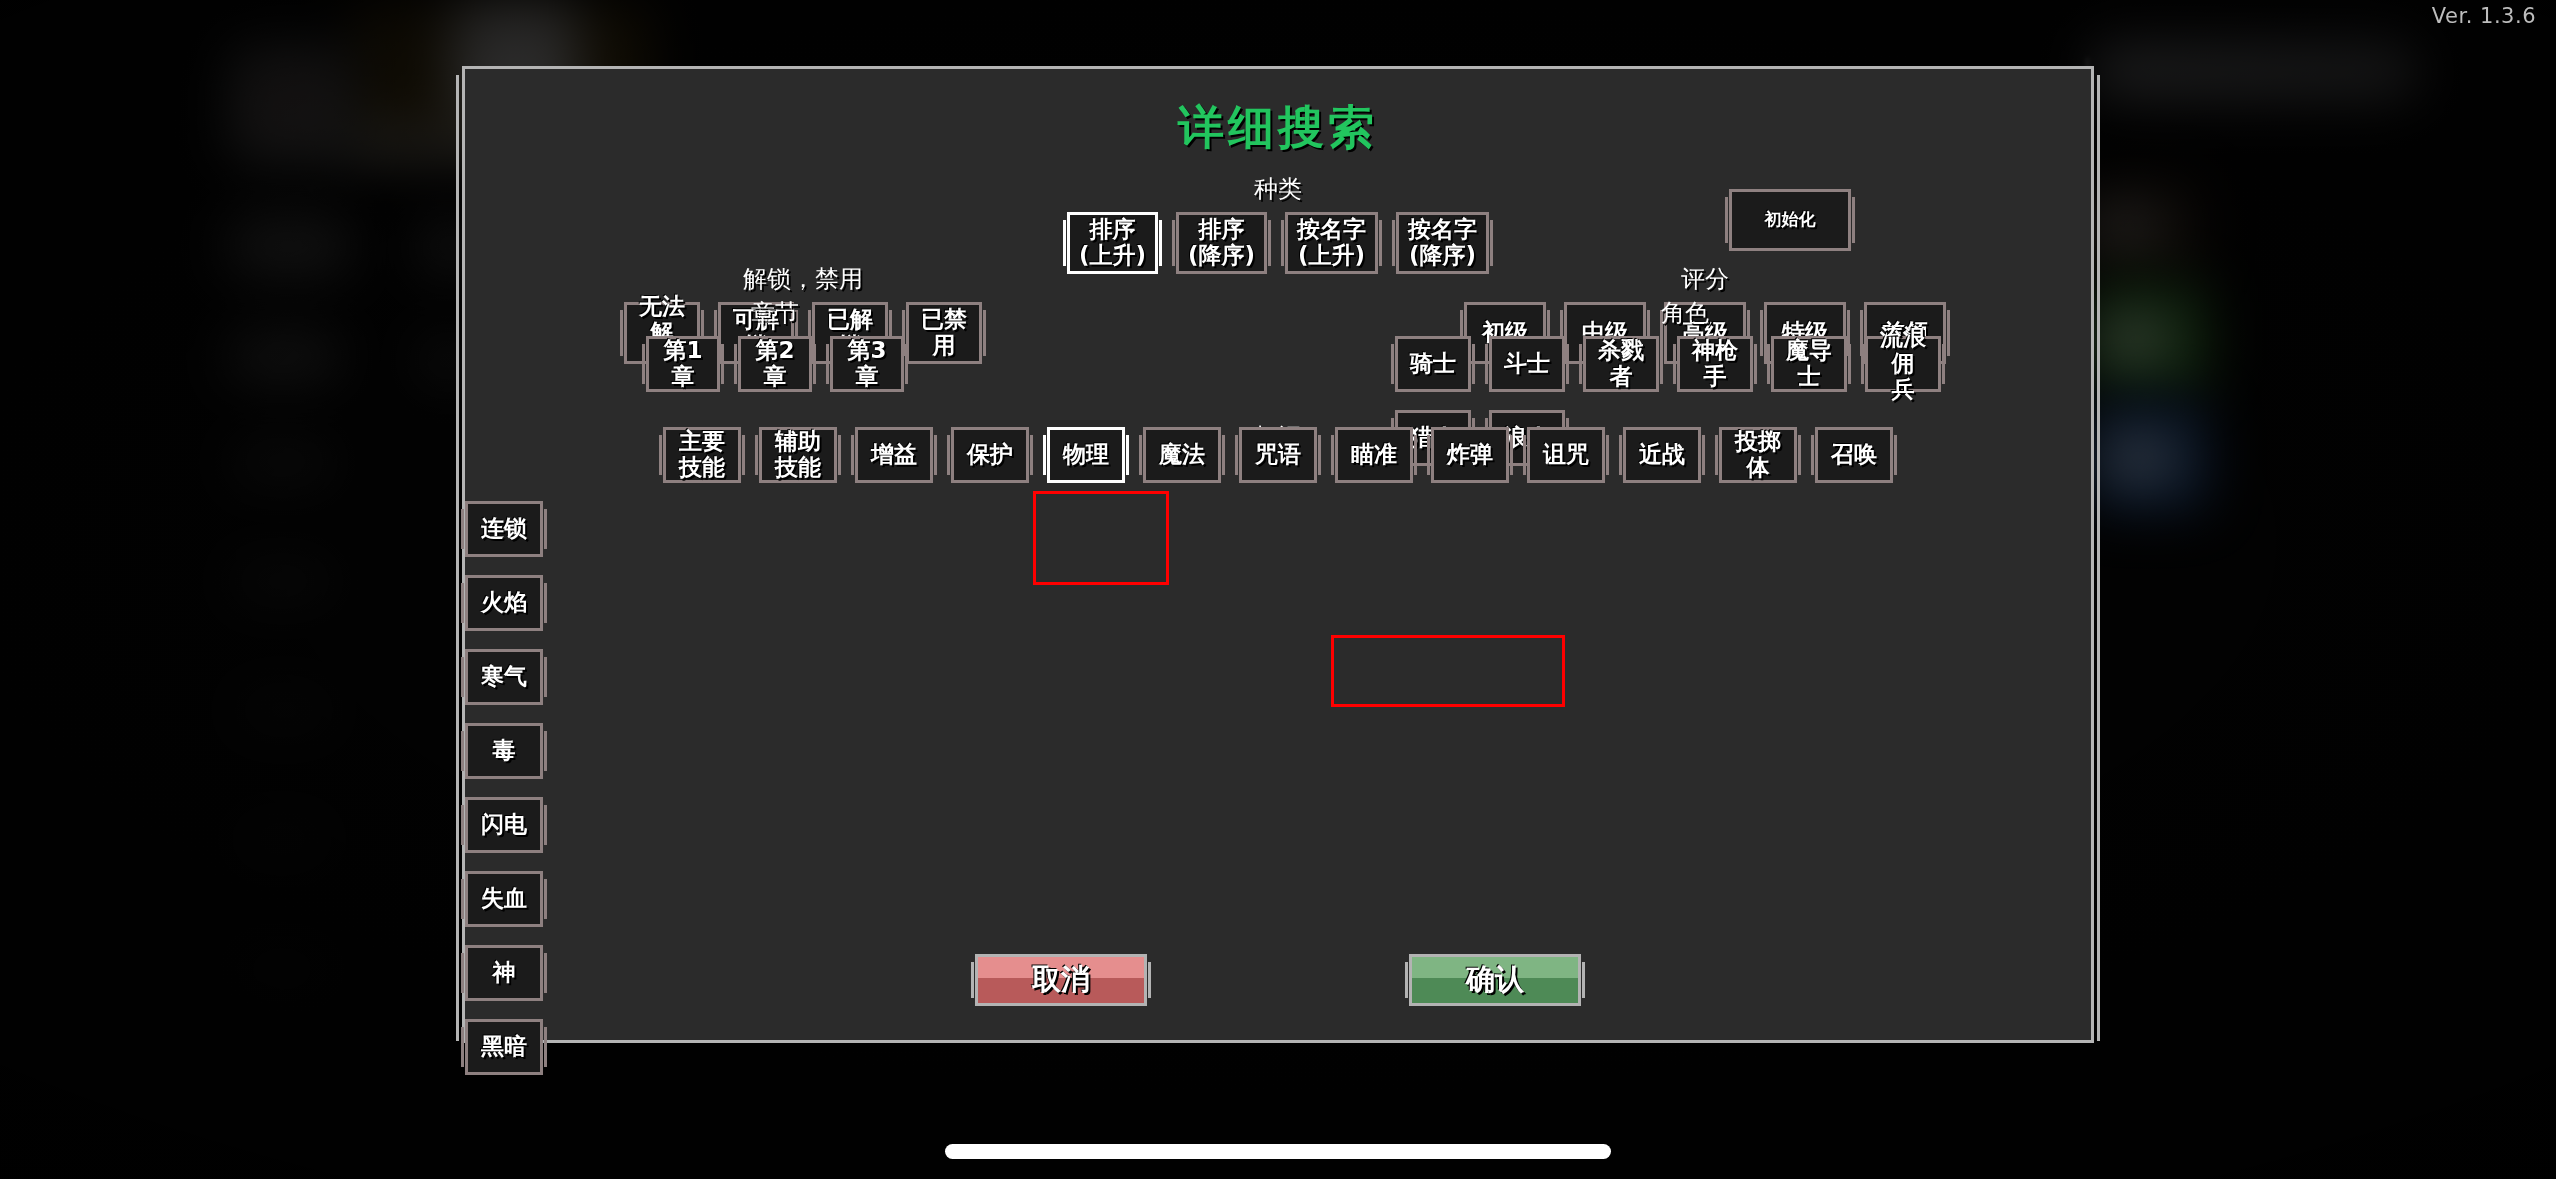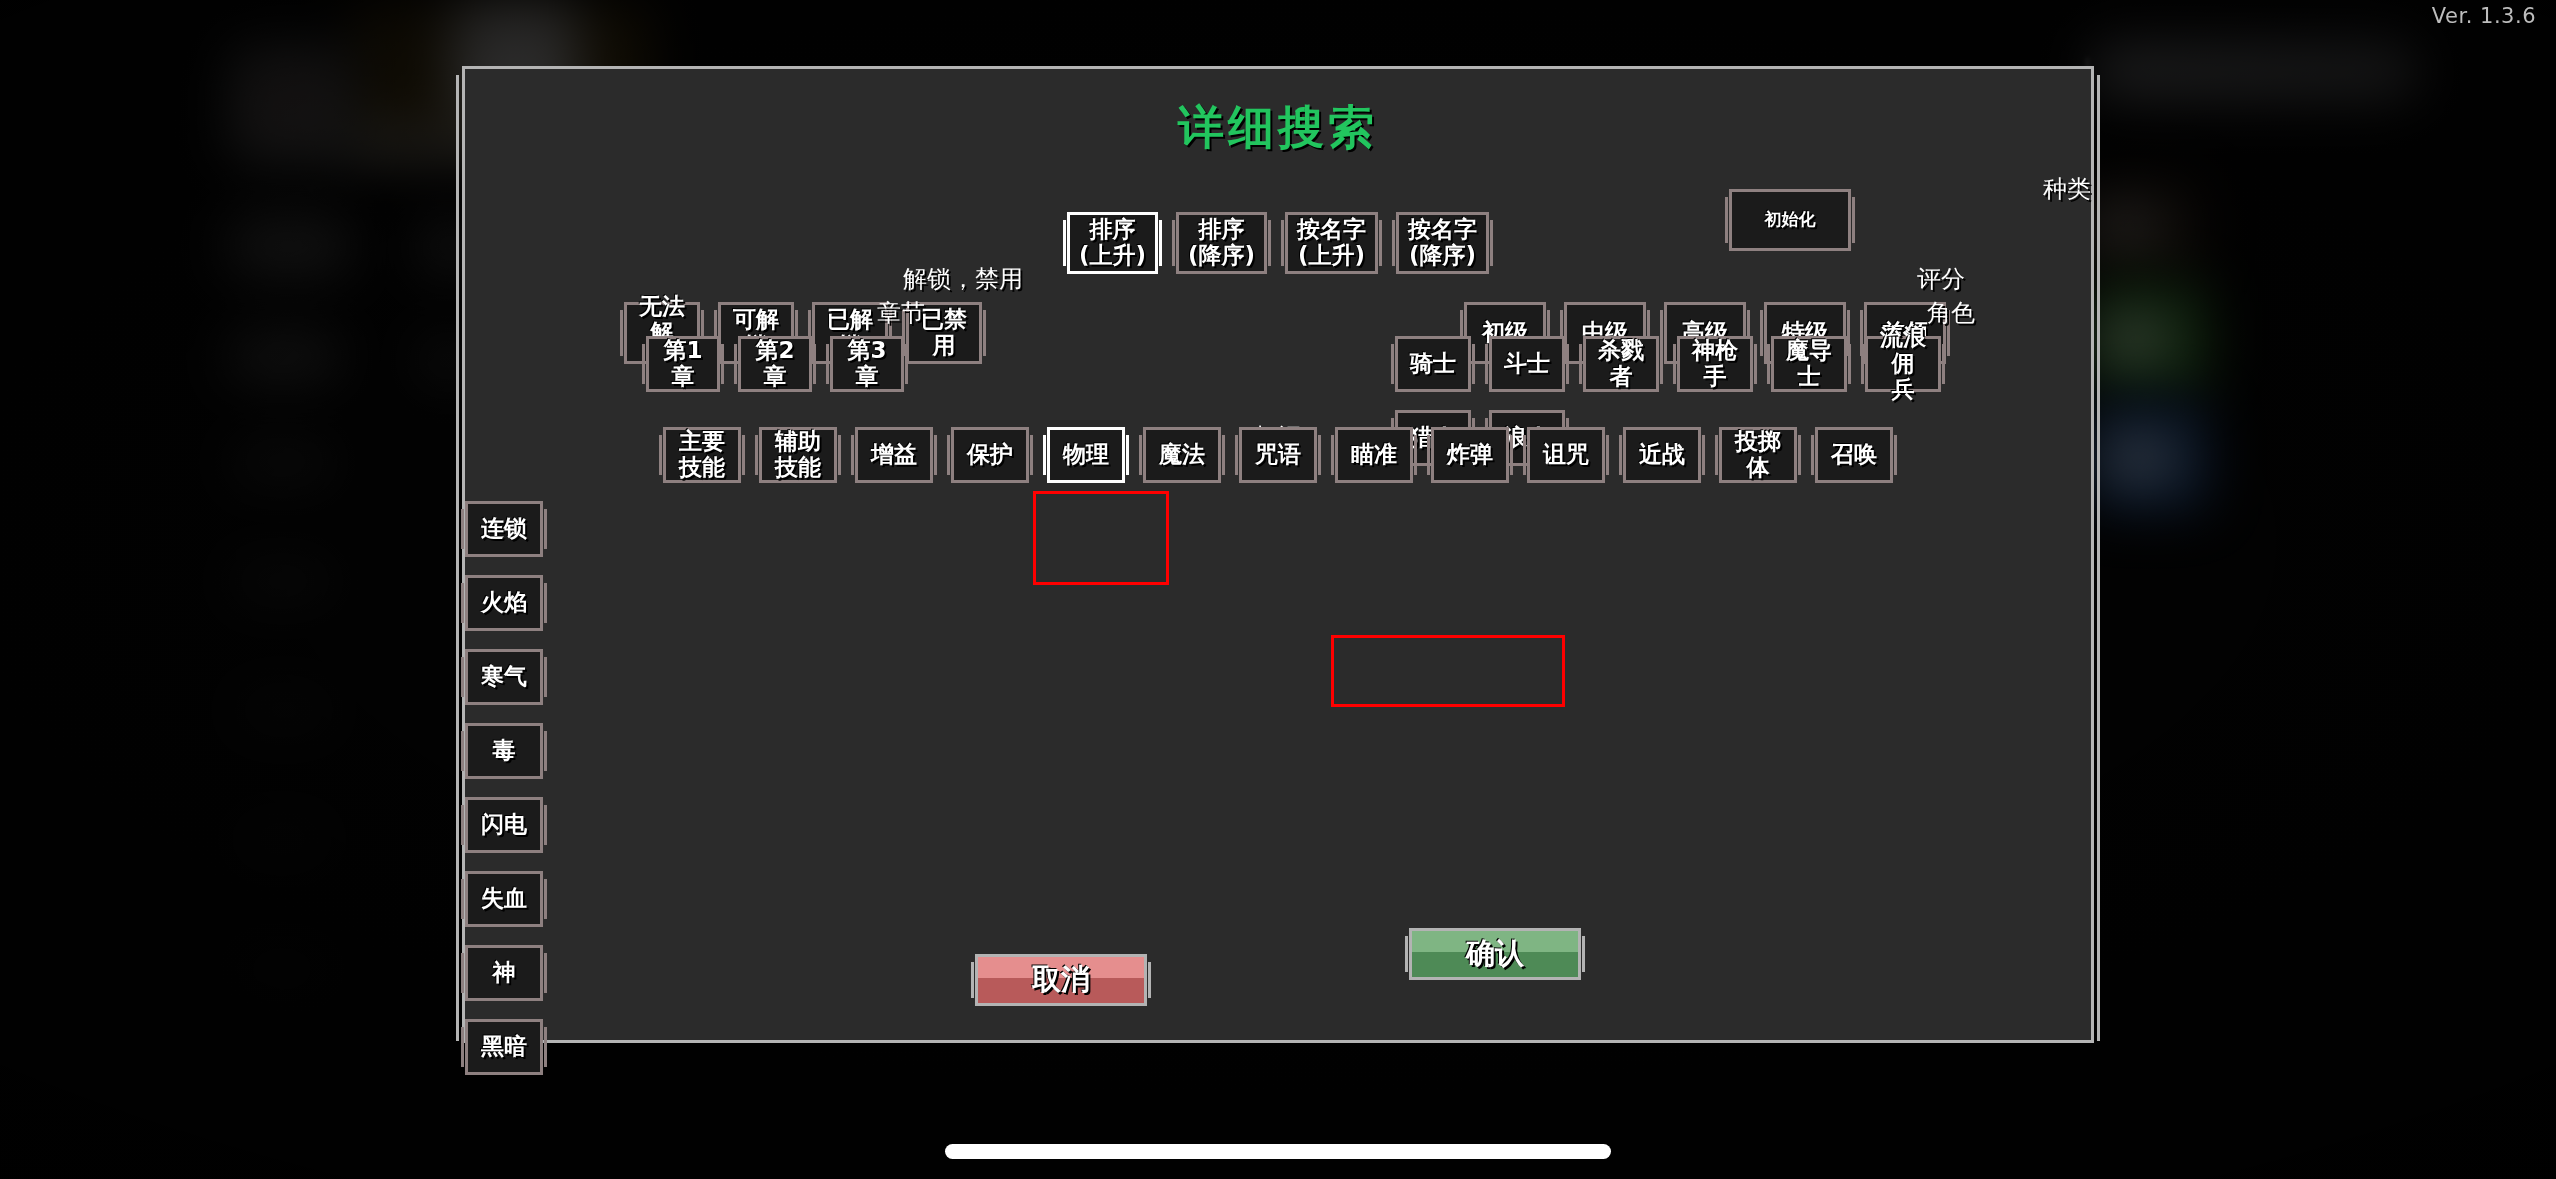--- a/index.html
+++ b/index.html
@@ -146,21 +146,21 @@
     width: 3px;
     background: #8e8080;
   }
   .pbtn.selected { border-color: #ffffff; }
   .pbtn.selected::before, .pbtn.selected::after { background: #ffffff; }
 
   .group-label {
     color: #ffffff;
     font-size: 24px;
     font-weight: normal;
-    text-align: right;
+    text-align: center;
     text-shadow: 2px 2px 0 #000;
     margin-bottom: 7px;
   }
 
   .btn-row {
     display: flex;
     flex-wrap: wrap;
     gap: 18px;
     justify-content: center;
   }
@@ -230,21 +230,21 @@
     position: absolute;
     left: -7px; top: 5px; bottom: 5px; width: 3px;
     background: #b3b3b3;
   }
   .abtn::after {
     content: "";
     position: absolute;
     right: -7px; top: 5px; bottom: 5px; width: 3px;
     background: #b3b3b3;
   }
-  #btn-cancel { background: linear-gradient(to bottom, #e58e8e 0%, #e58e8e 46%, #b85a5a 46%, #b85a5a 100%); margin-top: 26px; }
+  #btn-cancel { background: linear-gradient(to bottom, #e58e8e 0%, #e58e8e 46%, #b85a5a 46%, #b85a5a 100%); }
   #btn-confirm { background: linear-gradient(to bottom, #7fb583 0%, #7fb583 46%, #4e8a56 46%, #4e8a56 100%); }
 
   
   .annot {
     position: absolute;
     border: 3px solid #ff0000;
     box-sizing: border-box;
     pointer-events: none;
   }
   #annot-tag   { left: 568px; top: 422px; width: 136px; height: 94px; }

